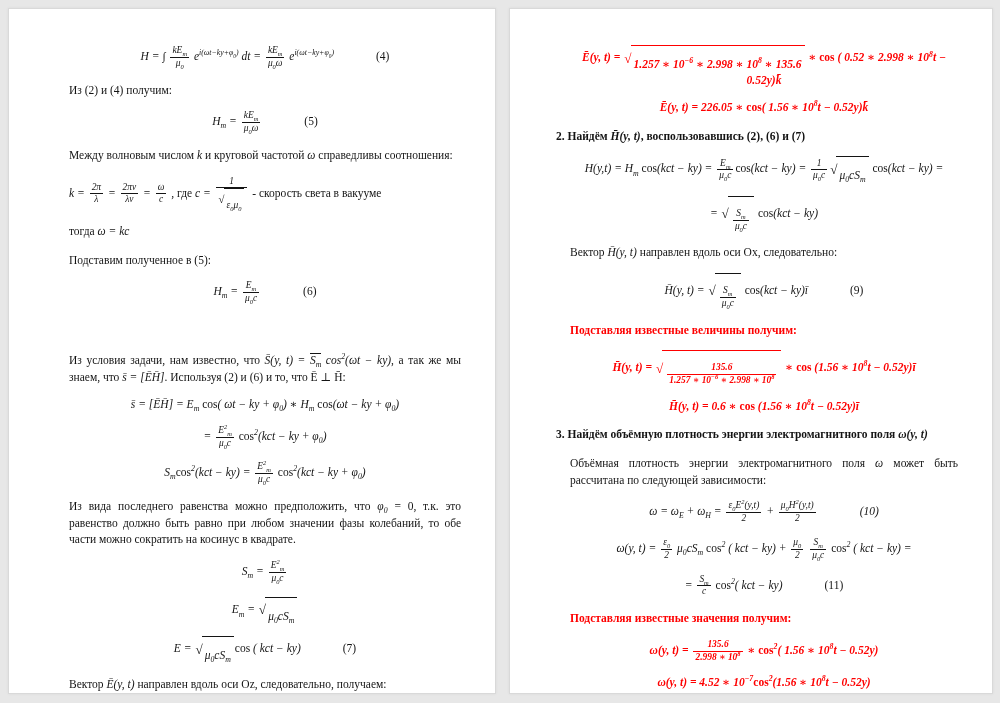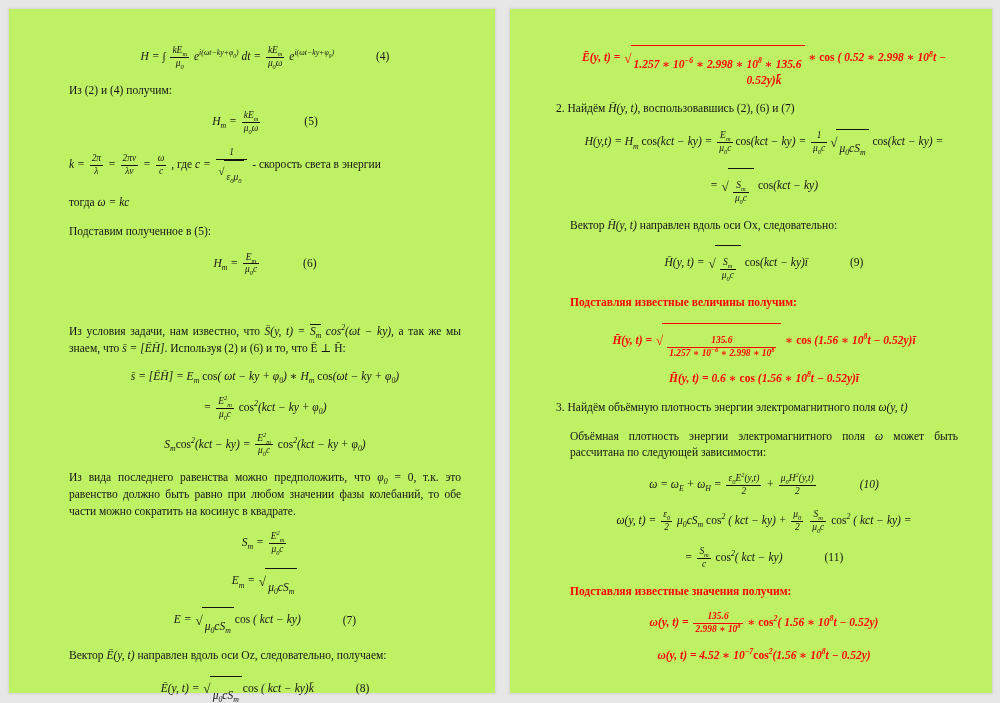--- a/index.html
+++ b/index.html
@@ -6,40 +6,40 @@
   body {
     width:1000px; height:703px;
     background:#e7e7e7;
     font-family:"Liberation Serif","DejaVu Serif",serif;
     overflow:hidden;
     position:relative;
   }
   .spread { position:absolute; top:8px; left:8px; display:flex; gap:13px; }
   .page {
     width:488px; height:686px;
-    background:#bef264;
+    background:#ffffff;
     border:1px solid #d9d9d9;
     box-sizing:border-box;
     box-shadow:0 0 3px rgba(0,0,0,0.06);
   }
   .page.right { width:484px; }
   .content {
     padding:24px 34px 16px 60px;
     font-size:11.5px;
     color:#141414;
     line-height:1.45;
   }
   .line { margin:12px 0; }
   .cont { margin-top:1px; }
   .center { text-align:center; }
   .justify { text-align:justify; }
   .formula { font-style:italic; line-height:1.35; }
   .up { font-style:normal; }
   .it { font-style:italic; }
-  .heading { font-weight:normal; margin-left:-14px; }
+  .heading { font-weight:bold; margin-left:-14px; }
   .red-label { color:#fe0000; font-weight:bold; }
   .red-f { color:#fe0000; font-weight:bold; }
   sup, sub { font-size:0.68em; line-height:0; }
   .fr {
     display:inline-flex; flex-direction:column;
     vertical-align:middle; text-align:center;
     font-size:0.82em; line-height:1.25; margin:0 2px;
   }
   .fr .de { border-top:1px solid currentColor; padding:0 2px; }
   .fr .nu { padding:0 2px; }
@@ -66,36 +66,37 @@
             <span class="de">μ<sub>0</sub></span>
           </span> e<sup>i(ωt−ky+φ<sub>0</sub>)</sup> dt = <span class="fr">
             <span class="nu">kE<sub>m</sub></span>
             <span class="de">μ<sub>0</sub>ω</span>
           </span> e<sup>i(ωt−ky+φ<sub>0</sub>)</sup><span class="eqnum">(4)</span></div>
         <div class="line para">Из (2) и (4) получим:</div>
         <div class="line formula center">H<sub>m</sub> = <span class="fr">
             <span class="nu">kE<sub>m</sub></span>
             <span class="de">μ<sub>0</sub>ω</span>
           </span><span class="eqnum">(5)</span></div>
+        <div class="line para">Между волновым числом <span class="it">k</span> и круговой частотой <span class="it">ω</span> справедливы соотношения:</div>
         <div class="line formula">k = <span class="fr">
             <span class="nu">2π</span>
             <span class="de">λ</span>
           </span> = <span class="fr">
             <span class="nu">2πν</span>
             <span class="de">λν</span>
           </span> = <span class="fr">
             <span class="nu">ω</span>
             <span class="de">c</span>
           </span><span class="up"> , где </span>c = <span class="fr">
             <span class="nu">1</span>
             <span class="de"><span class="sq">
                 <span class="sqs">√</span>
                 <span class="sqc">ε<sub>0</sub>μ<sub>0</sub></span>
               </span></span>
-          </span><span class="up"> - скорость света в энергии</span></div>
+          </span><span class="up"> - скорость света в вакууме</span></div>
         <div class="line formula"><span class="up">тогда </span>ω = kc</div>
         <div class="line para">Подставим полученное в (5):</div>
         <div class="line formula center">H<sub>m</sub> = <span class="fr">
             <span class="nu">E<sub>m</sub></span>
             <span class="de">μ<sub>0</sub>c</span>
           </span><span class="eqnum">(6)</span></div>
         <div class="line para justify">Из условия задачи, нам известно, что <span class="it">S̄(y, t) = <span class="bar">S<sub>m</sub></span> cos<sup>2</sup>(ωt − ky)</span>, а так же мы знаем, что <span class="it">s̄ = [ĒH̄]</span>. Используя (2) и (6) и то, что Ē ⊥ H̄:</div>
         <div class="line formula center">s̄ = [ĒH̄] = E<sub>m</sub> <span class="up">cos</span>( ωt − ky + φ<sub>0</sub>) ∗ H<sub>m</sub> <span class="up">cos</span>(ωt − ky + φ<sub>0</sub>)</div>
         <div class="line formula center cont">= <span class="fr">
             <span class="nu">E<sup>2</sup><sub>m</sub></span>
@@ -125,20 +126,21 @@
           </span><span class="up">cos</span> ( kct − ky)k̄<span class="eqnum">(8)</span></div>
         <div class="line red-label">Подставляя известные величины получим:</div>
       </div>
   </div>
   <div class="page right">
     <div class="content">
         <div class="line formula center red-f">Ē(y, t) = <span class="sq">
             <span class="sqs">√</span>
             <span class="sqc">1.257 ∗ 10<sup>−6</sup> ∗ 2.998 ∗ 10<sup>8</sup> ∗ 135.6</span>
           </span> ∗ <span class="up">cos</span> ( 0.52 ∗ 2.998 ∗ 10<sup>8</sup>t − 0.52y)k̄</div>
+        <div class="line formula center red-f">Ē(y, t) = 226.05 ∗ <span class="up">cos</span>( 1.56 ∗ 10<sup>8</sup>t − 0.52y)k̄</div>
         <div class="line heading">2.  Найдём <span class="it">H̄(y, t)</span>, воспользовавшись (2), (6) и (7)</div>
         <div class="line formula center">H(<span class="wavy">y,t</span>) = H<sub>m</sub> <span class="up">cos</span>(kct − ky) = <span class="fr">
             <span class="nu">E<sub>m</sub></span>
             <span class="de">μ<sub>0</sub>c</span>
           </span><span class="up">cos</span>(kct − ky) = <span class="fr">
             <span class="nu">1</span>
             <span class="de">μ<sub>0</sub>c</span>
           </span><span class="sq">
             <span class="sqs">√</span>
             <span class="sqc">μ<sub>0</sub>cS<sub>m</sub></span>

